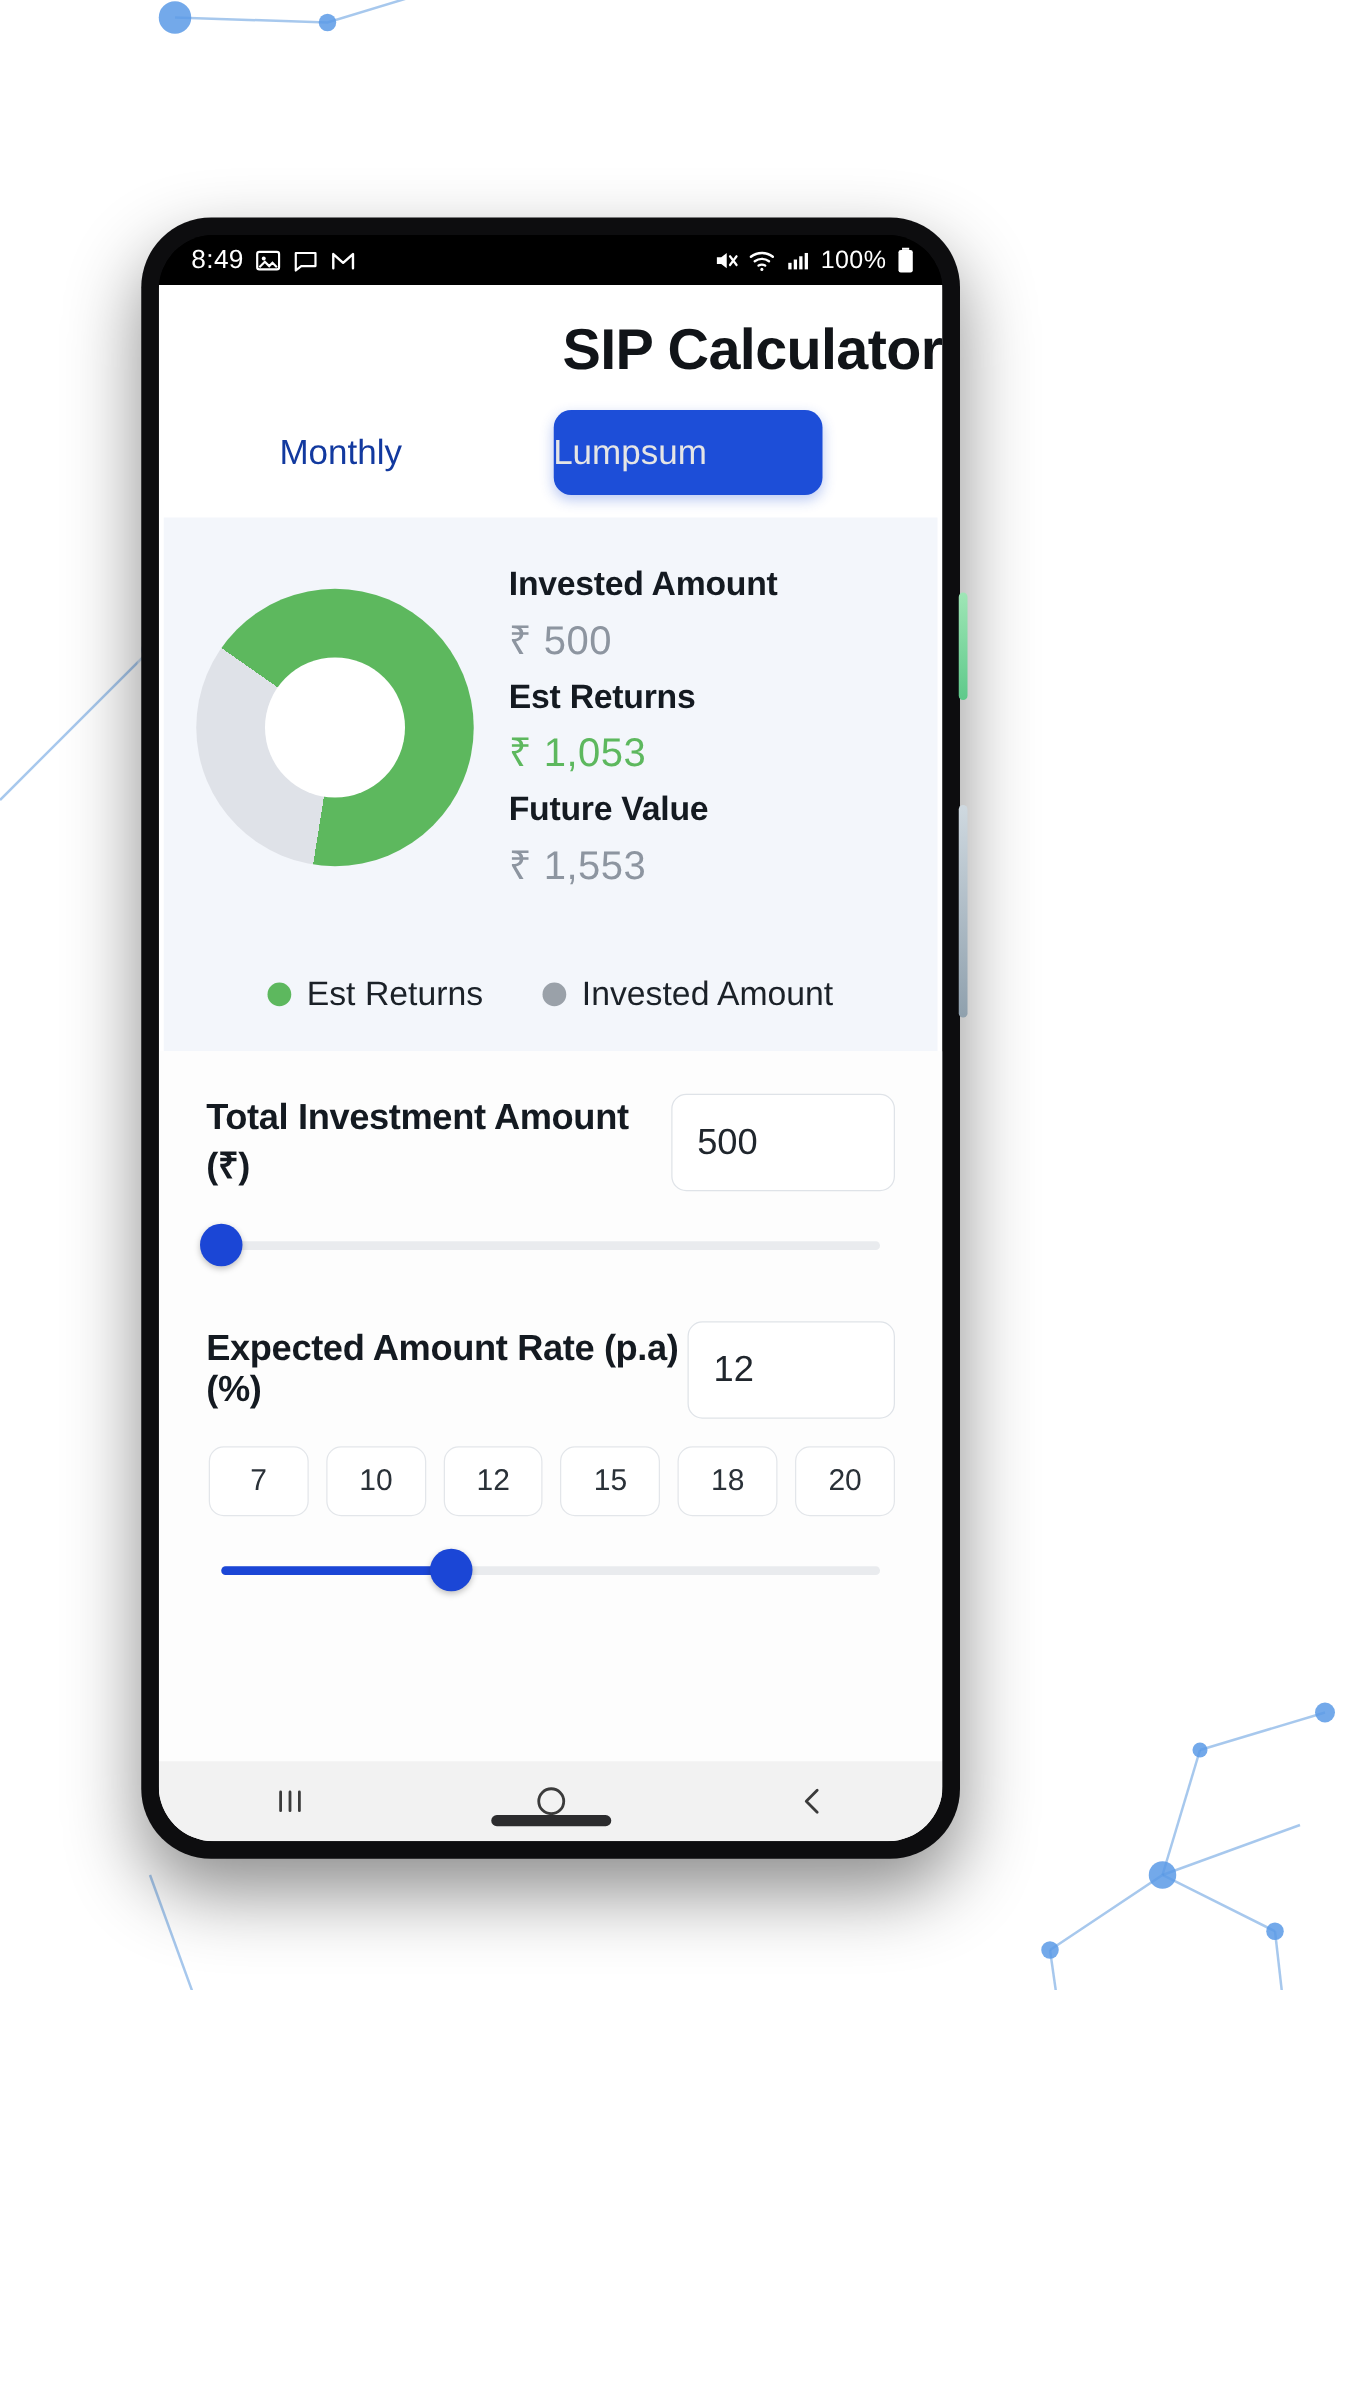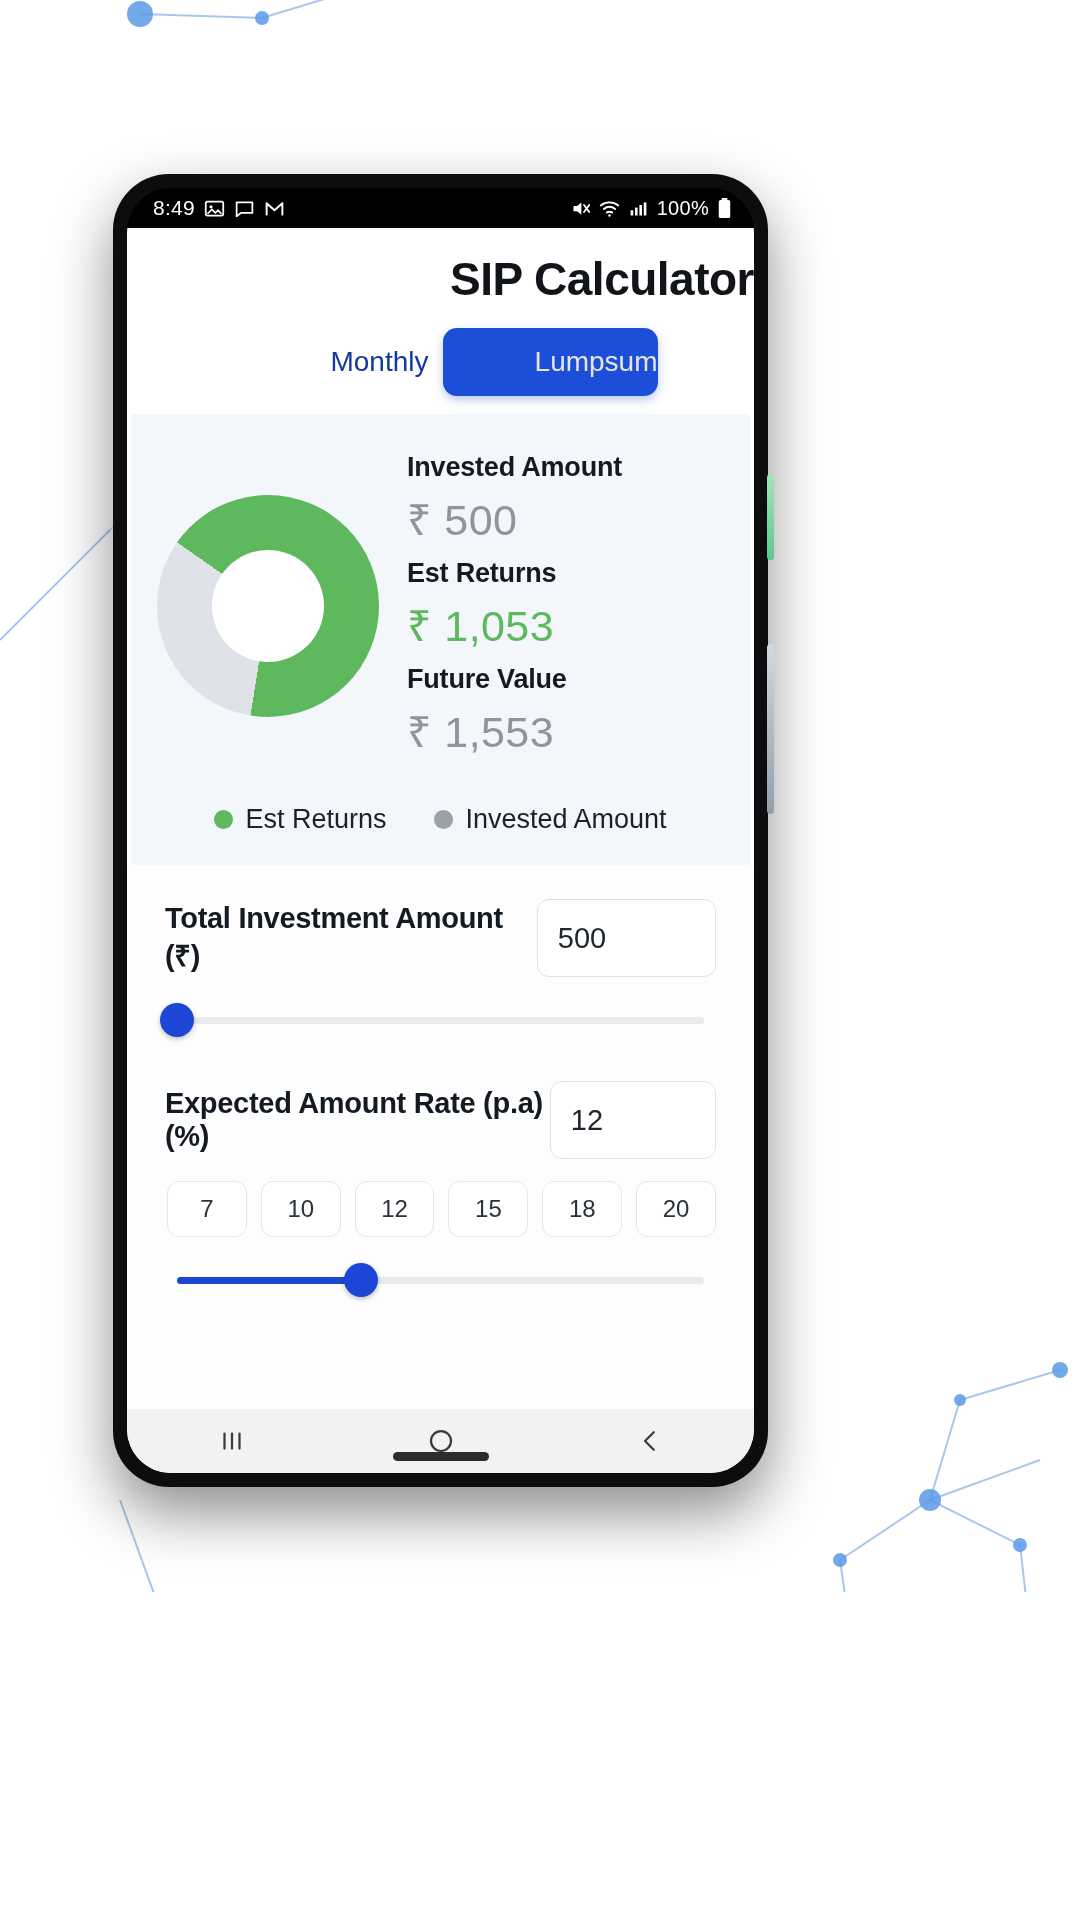--- a/index.html
+++ b/index.html
@@ -75,55 +75,55 @@
   }
   #tabs {
     display: flex; align-items: center; justify-content: center;
     gap: 14px;
     padding: 16px 26px 18px;
   }
   .tab {
     font-size: 28px;
     padding: 18px 0;
     border-radius: 14px;
-    text-align: right;
+    text-align: left;
     width: 205px;
   }
   .tab.inactive { color: #12399f; background: transparent; }
   .tab.active {
     color: #e5e5e5;
     background: #1d4ed8;
     box-shadow: 0 4px 10px rgba(29,78,216,.30);
     width: 215px;
   }
 
   
   #result-card {
     background: #f3f6fb;
     margin: 0 4px;
     padding: 38px 26px 30px;
-    display: flex; flex-direction: column;
+    display: flex; flex-direction: column; gap: 24px;
   }
   #card-top { display: flex; align-items: center; gap: 18px; }
   #donut-wrap { flex: 0 0 auto; width: 222px; height: 222px; position: relative; }
   #donut { width: 222px; height: 222px; border-radius: 50%; }
   #donut-hole {
     position: absolute; left: 50%; top: 50%;
     transform: translate(-50%,-50%);
     width: 112px; height: 112px; border-radius: 50%;
     background: #ffffff;
   }
   #figures { flex: 1 1 auto; padding-left: 10px; }
   .fig-label {
     font-size: 27px; font-weight: 700; color: #141a21;
     letter-spacing: -0.2px; margin-top: 10px;
   }
   .fig-label:first-child { margin-top: 0; }
   .fig-value {
-    font-size: 43px; color: #8d95a0; margin-top: 6px; letter-spacing: .4px;
+    font-size: 32px; color: #8d95a0; margin-top: 6px; letter-spacing: .4px;
   }
   .fig-value.green { color: #5db85e; }
   #legend {
     display: flex; align-items: center; justify-content: center;
     gap: 48px; margin-top: 44px;
   }
   .legend-item { display: flex; align-items: center; gap: 12px; font-size: 27px; color: #1b2128; }
   .dot { width: 19px; height: 19px; border-radius: 50%; display: inline-block; }
 
   

